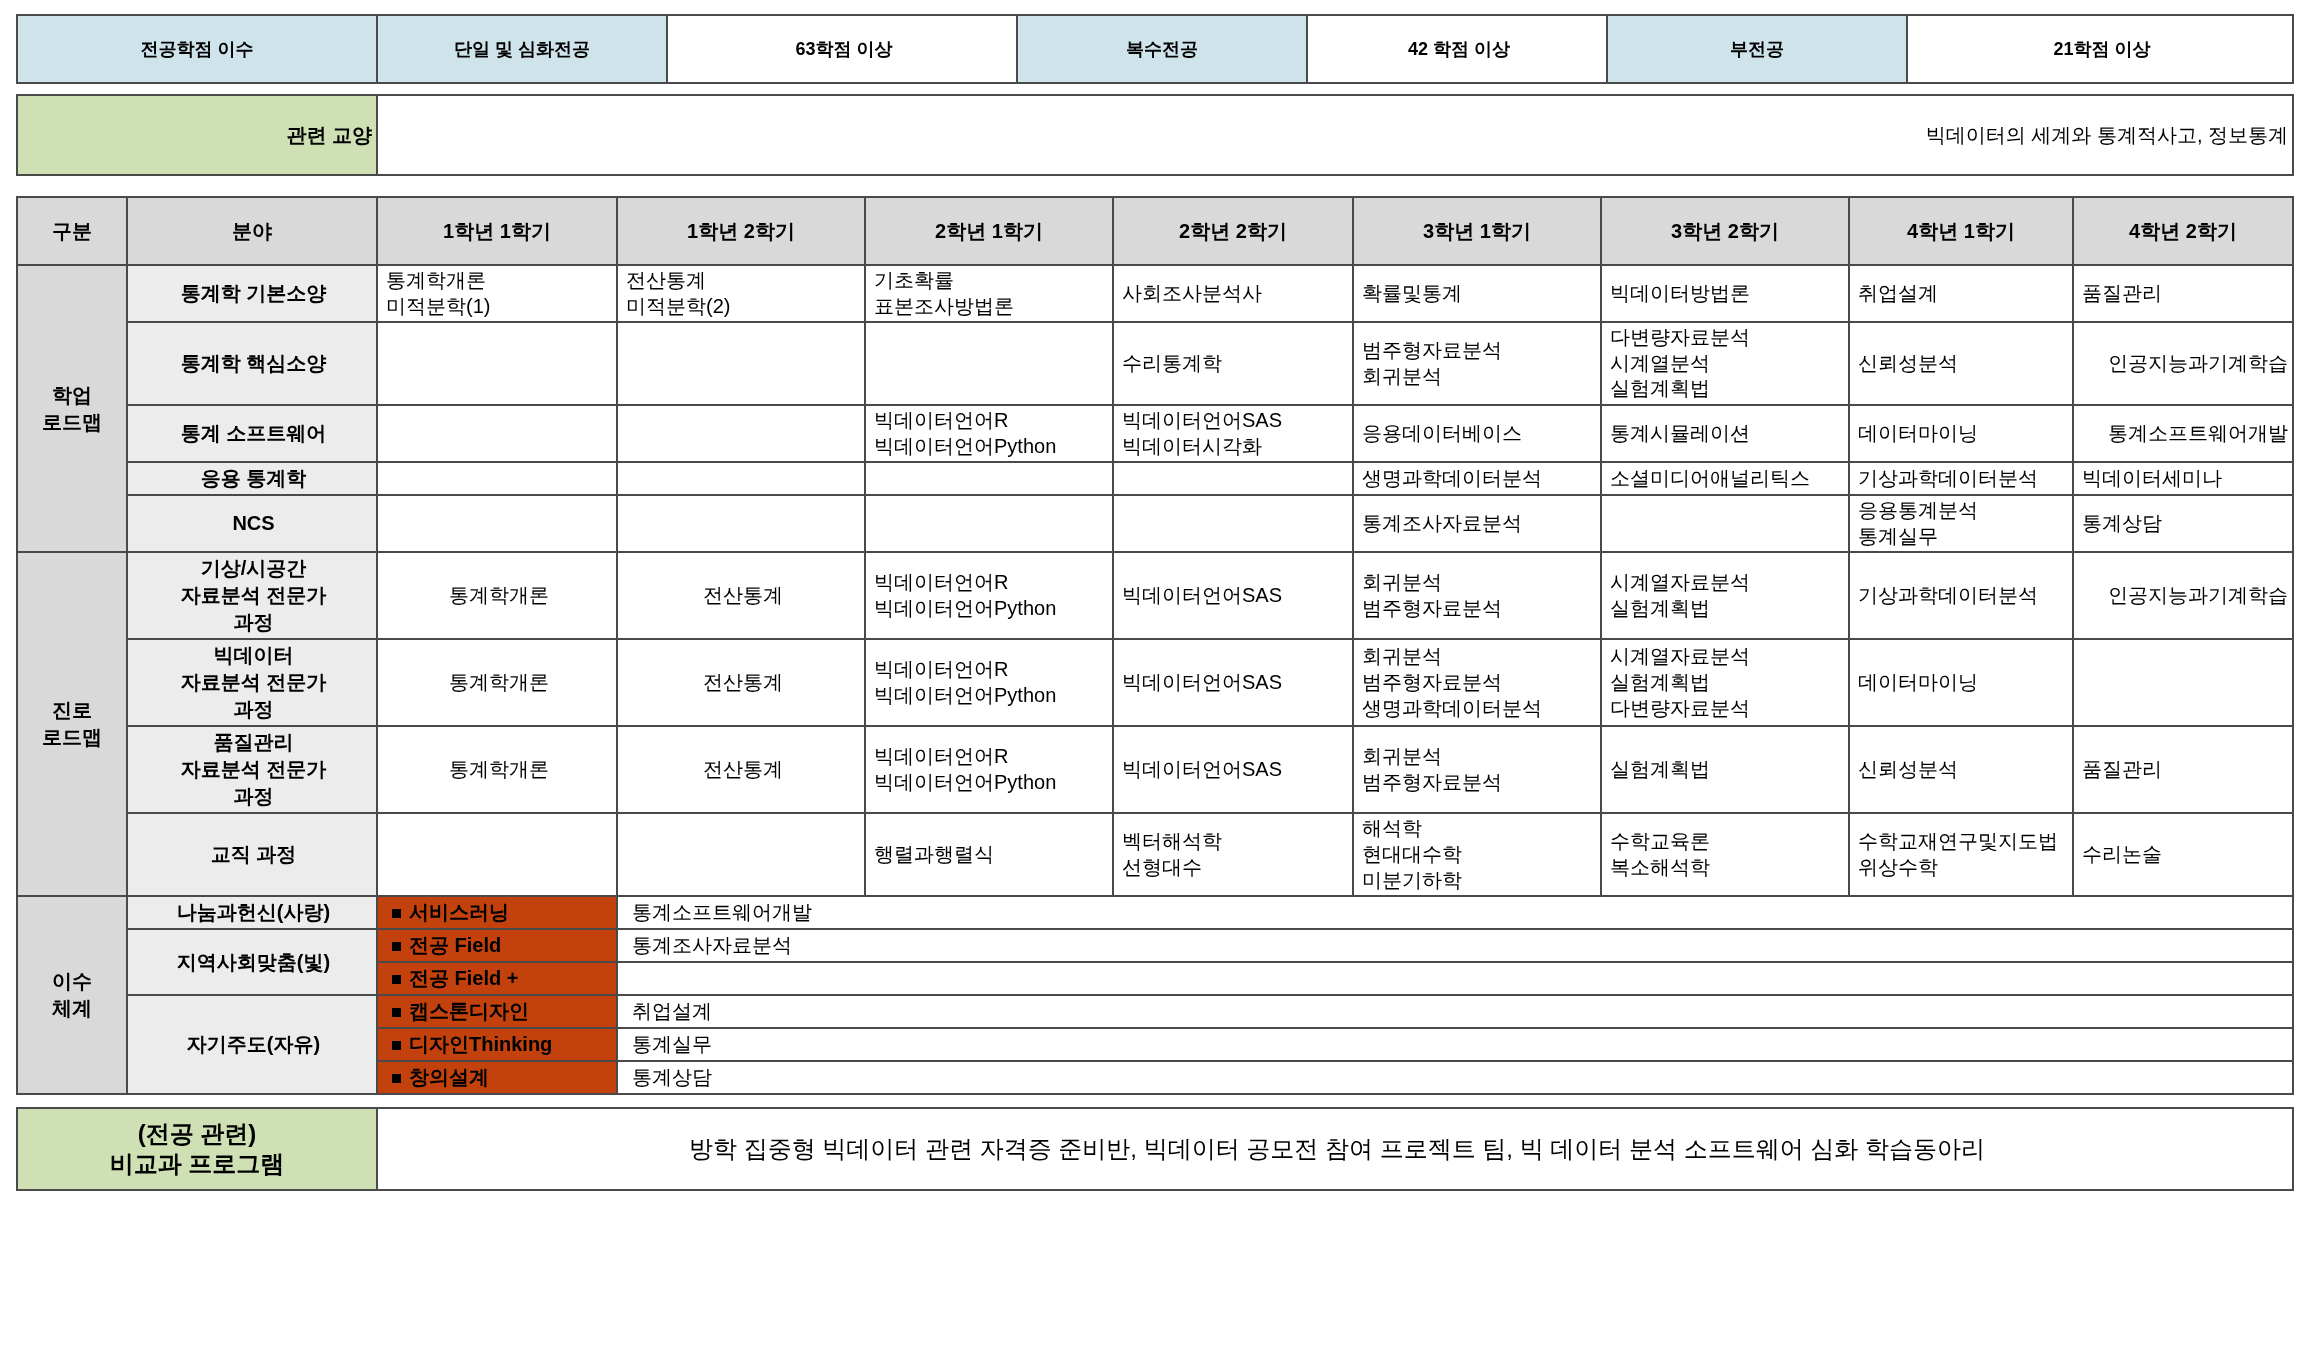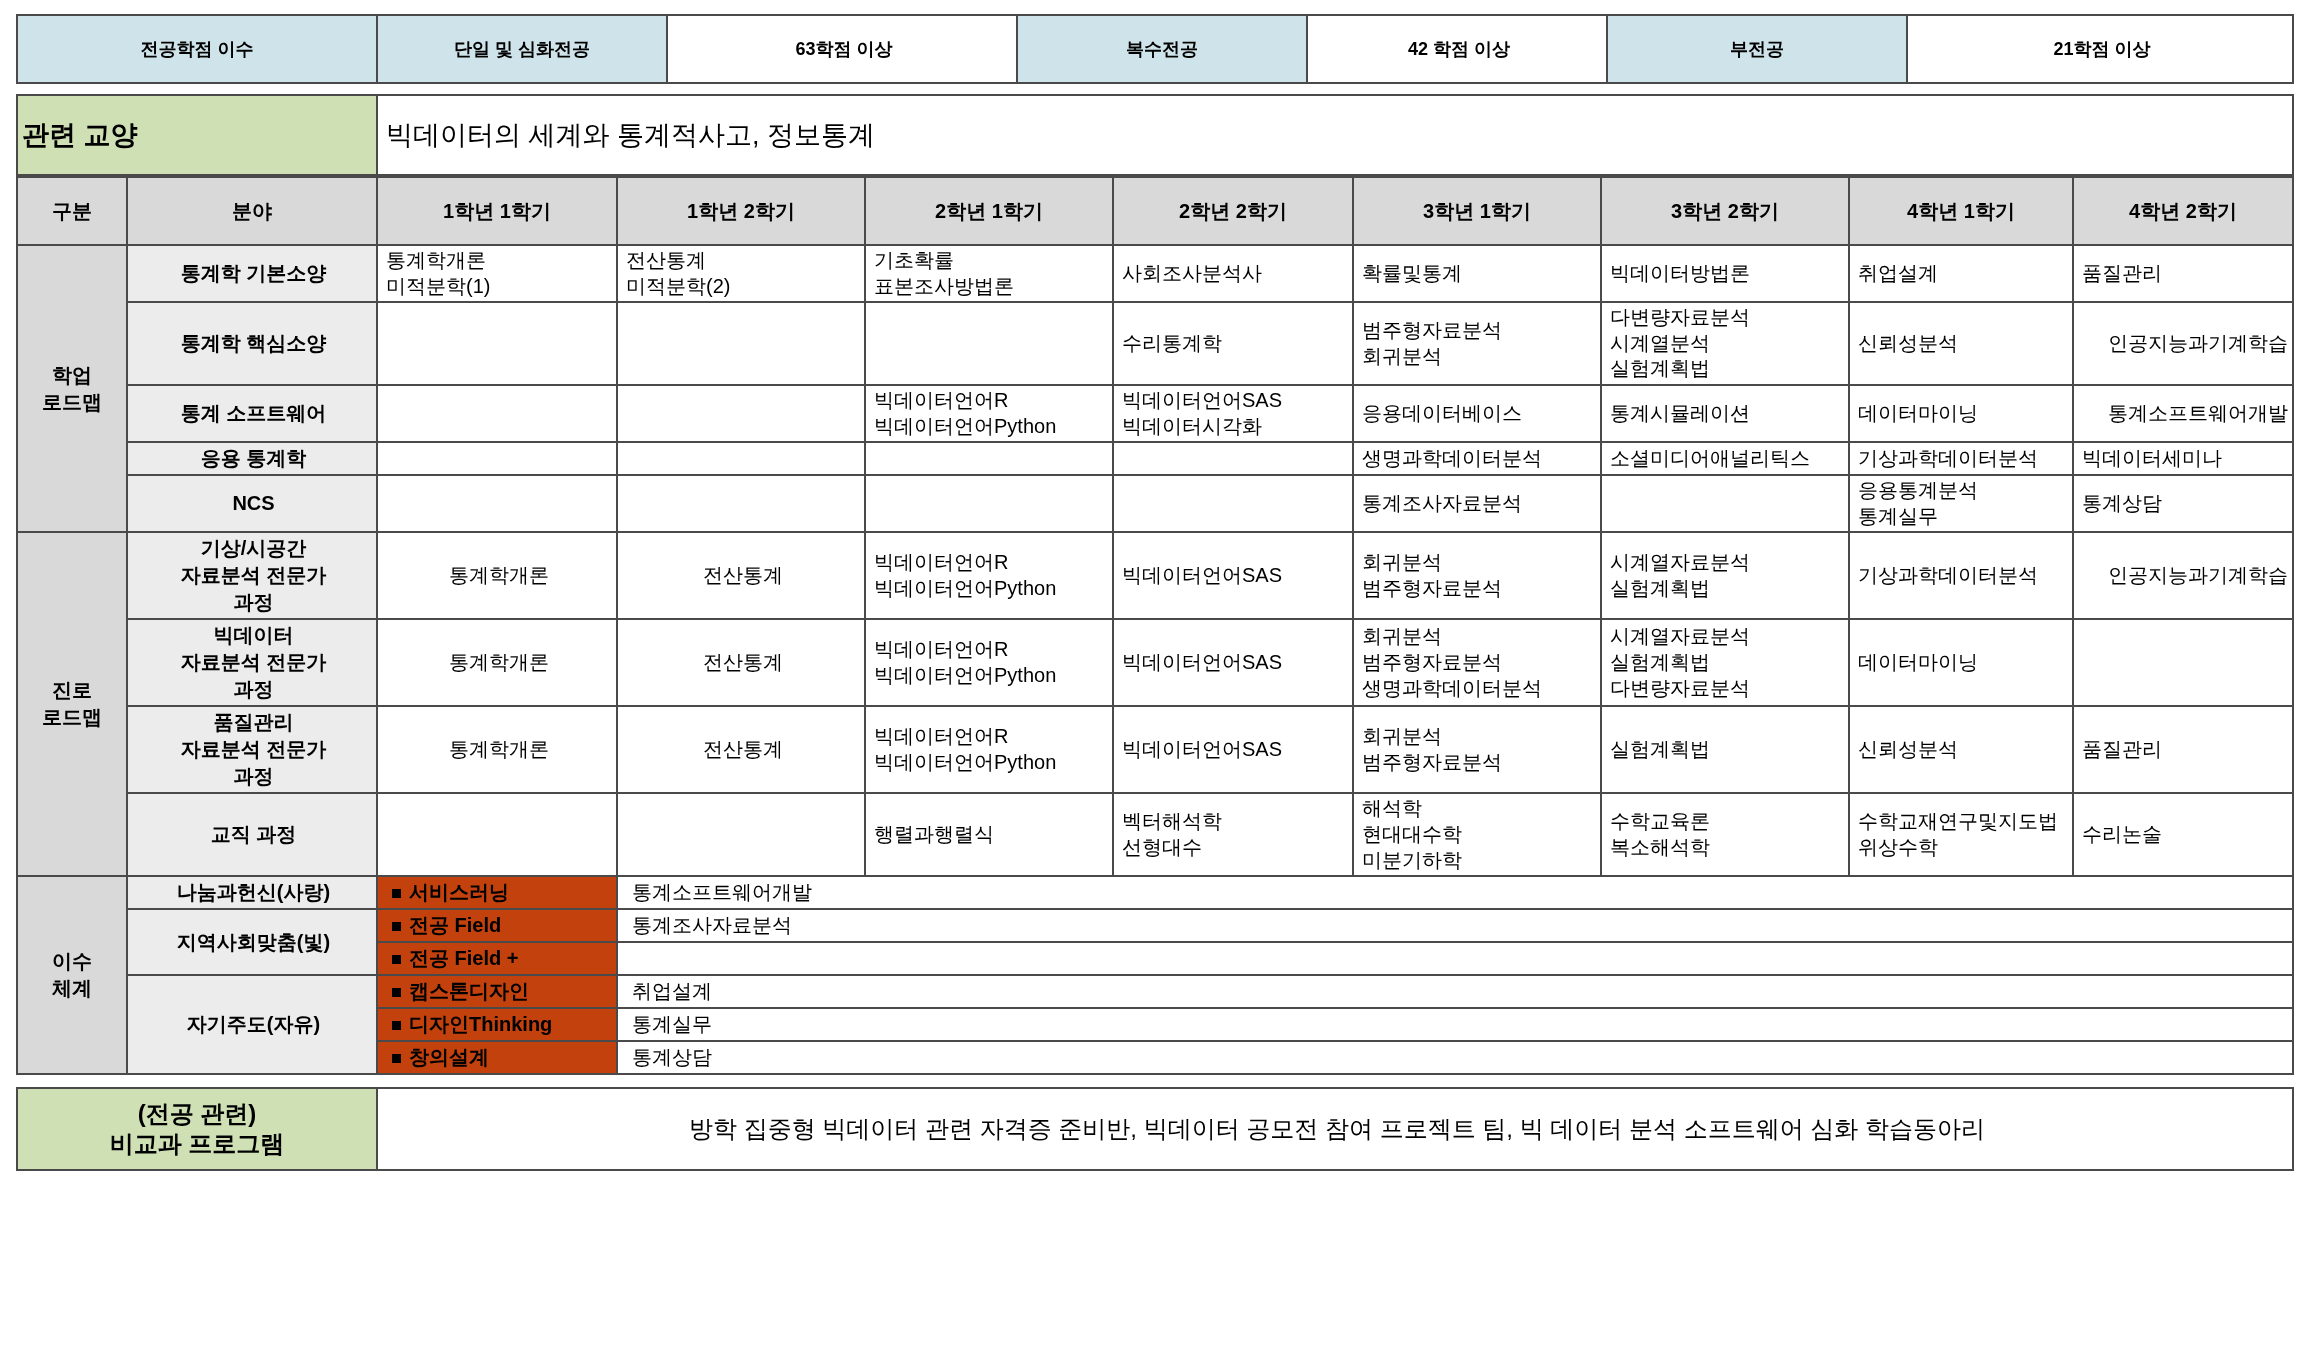--- a/index.html
+++ b/index.html
@@ -9,25 +9,25 @@
   td,th{border:2px solid #4a4a4a;padding:2px 4px;vertical-align:middle;font-size:21px;}
 
   
   .t-credits{width:2276px;}
   .t-credits td{height:62px;text-align:center;font-weight:bold;font-size:18px;}
   .cell-blue{background:#cfe3ea;}
   .cell-white{background:#ffffff;padding-left:8px;}
 
   
   .t-liberal{width:2276px;margin-top:10px;}
-  .t-liberal td{height:74px;text-align:left;font-size:27px;}
+  .t-liberal td{height:74px;text-align:right;font-size:20px;}
   .cell-green{background:#cfe0b4;font-weight:bold;}
 
   
-  .t-main{width:2276px;margin-top:0;}
+  .t-main{width:2276px;margin-top:20px;}
   .t-main td{font-size:20px;}
   .hdr{background:#d9d9d9;text-align:center;font-weight:bold;height:62px;font-size:22px;}
   .rowlabel{background:#d9d9d9;text-align:center;font-weight:bold;font-size:22px;}
   .sublabel{background:#ececec;text-align:center;font-weight:bold;font-size:21px;padding-left:7px;}
   .cellbody{background:#fff;text-align:left;font-size:20px;line-height:1.28;padding-left:8px;}
   .cellbody.center{text-align:center;}
   .small{font-size:18px;}
   .xsmall{font-size:17px;text-align:right;}
 
   

